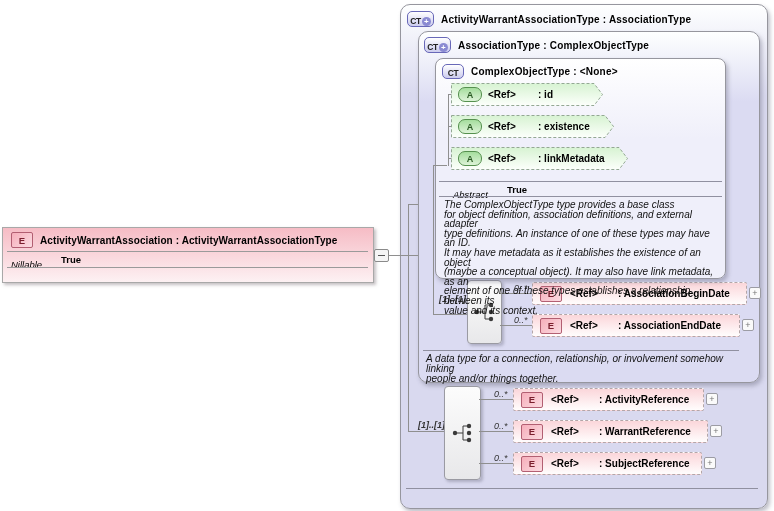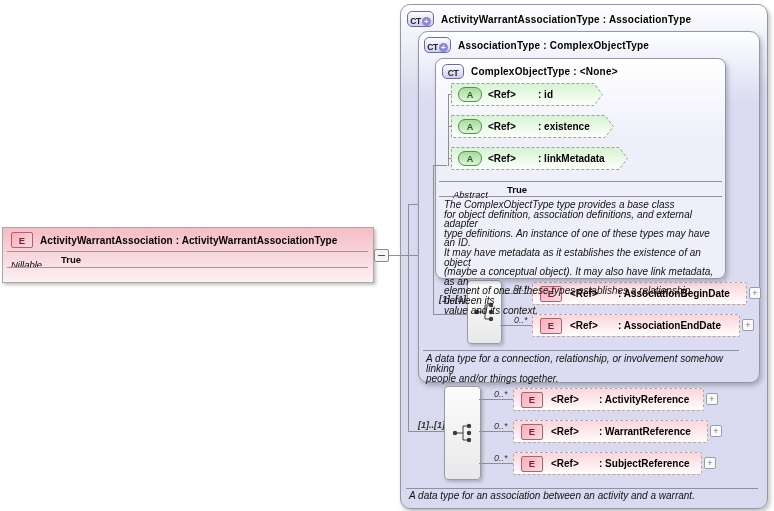--- a/index.html
+++ b/index.html
@@ -281,16 +281,15 @@
     <div class="plus-box" style="left:309px;top:420px">+</div>
 
     <div class="el" style="left:112px;top:447px;width:189px">
       <span class="e-icon">E</span>
       <span class="ref">&lt;Ref&gt;</span>
       <span class="nm">: SubjectReference</span>
     </div>
     <div class="plus-box" style="left:303px;top:452px">+</div>
 
     <div class="sep" style="left:5px;width:352px;top:483px"></div>
-    <div class="doc" style="left:8px;top:486px;width:354px">A data type for an association between an activity and a warrant.</div>
   </div>
 
 </div>
 
 </body></html>

